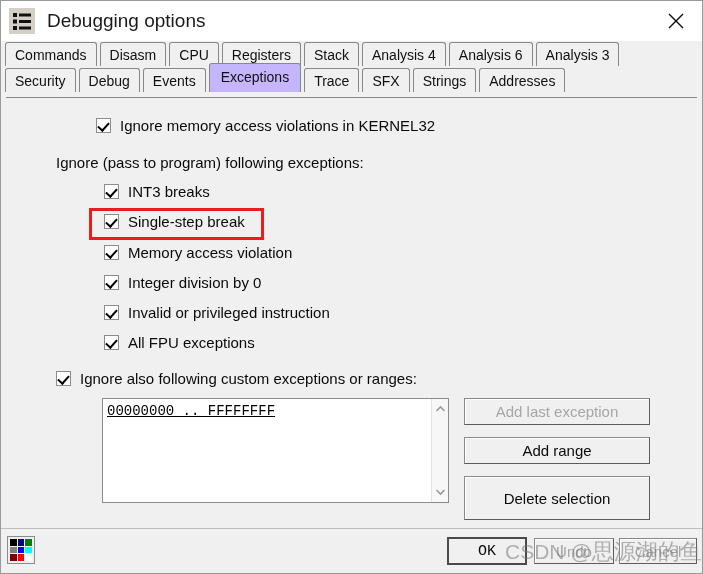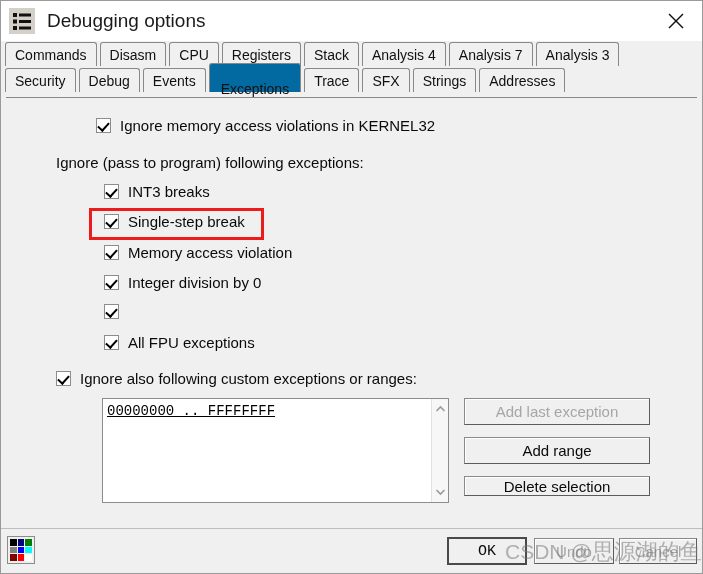--- a/index.html
+++ b/index.html
@@ -97,28 +97,28 @@
     font-family: "Liberation Sans", sans-serif;
     color: #101010;
     padding: 0 9px;
     margin-right: 3px;
     box-sizing: border-box;
     vertical-align: top;
     cursor: default;
     position: relative;
   }
   .tab.selected {
-    background: #0369a1;
+    background: #c4b5fd;
     height: 29px;
     line-height: 27px;
     margin-top: -5px;
     border: 1px solid #888888;
     border-bottom: none;
     z-index: 5;
-    padding: 12px 11px;
+    padding: 0 11px;
   }
 
   
   #client {
     flex: 1 1 auto;
     background: #f0f0f0;
     border-top: 1px solid #888888;
     margin: 0 5px;
     position: relative;
     box-sizing: border-box;
@@ -309,21 +309,21 @@
   </div>
 
   <div id="tabstrip">
     <div class="tabrow row1">
       <div class="tab">Commands</div>
       <div class="tab">Disasm</div>
       <div class="tab">CPU</div>
       <div class="tab">Registers</div>
       <div class="tab">Stack</div>
       <div class="tab">Analysis 4</div>
-      <div class="tab">Analysis 7</div>
+      <div class="tab">Analysis 6</div>
       <div class="tab">Analysis 3</div>
     </div>
     <div class="tabrow row2">
       <div class="tab">Security</div>
       <div class="tab">Debug</div>
       <div class="tab">Events</div>
       <div class="tab selected">Exceptions</div>
       <div class="tab">Trace</div>
       <div class="tab">SFX</div>
       <div class="tab">Strings</div>
@@ -355,20 +355,21 @@
       <span class="chk-label">Memory access violation</span>
     </div>
 
     <div class="chk-row" style="left:98px; top:176px;">
       <span class="cb checked"></span>
       <span class="chk-label">Integer division by 0</span>
     </div>
 
     <div class="chk-row" style="left:98px; top:206px;">
       <span class="cb checked"></span>
+      <span class="chk-label">Invalid or privileged instruction</span>
     </div>
 
     <div class="chk-row" style="left:98px; top:236px;">
       <span class="cb checked"></span>
       <span class="chk-label">All FPU exceptions</span>
     </div>
 
     <div class="chk-row" style="left:50px; top:272px;">
       <span class="cb checked"></span>
       <span class="chk-label">Ignore also following custom exceptions or ranges:</span>
@@ -389,21 +390,21 @@
         <div class="sb-arrow down">
           <svg width="11" height="8" viewBox="0 0 11 8">
             <polyline points="1.5,2 5.5,6 9.5,2" fill="none" stroke="#9a9a9a" stroke-width="1.6"></polyline>
           </svg>
         </div>
       </div>
     </div>
 
     <div class="btn disabled" style="left:458px; top:300px; width:186px; height:27px;">Add last exception</div>
     <div class="btn" style="left:458px; top:339px; width:186px; height:27px;">Add range</div>
-    <div class="btn" style="left:458px; top:378px; width:186px; height:20px;">Delete selection</div>
+    <div class="btn" style="left:458px; top:378px; width:186px; height:44px;">Delete selection</div>
 
   </div>
 
   <div id="bottombar">
     <div id="palette-icon">
       <span style="background:#000000"></span>
       <span style="background:#000080"></span>
       <span style="background:#008000"></span>
       <span style="background:#808080"></span>
       <span style="background:#0000ff"></span>

